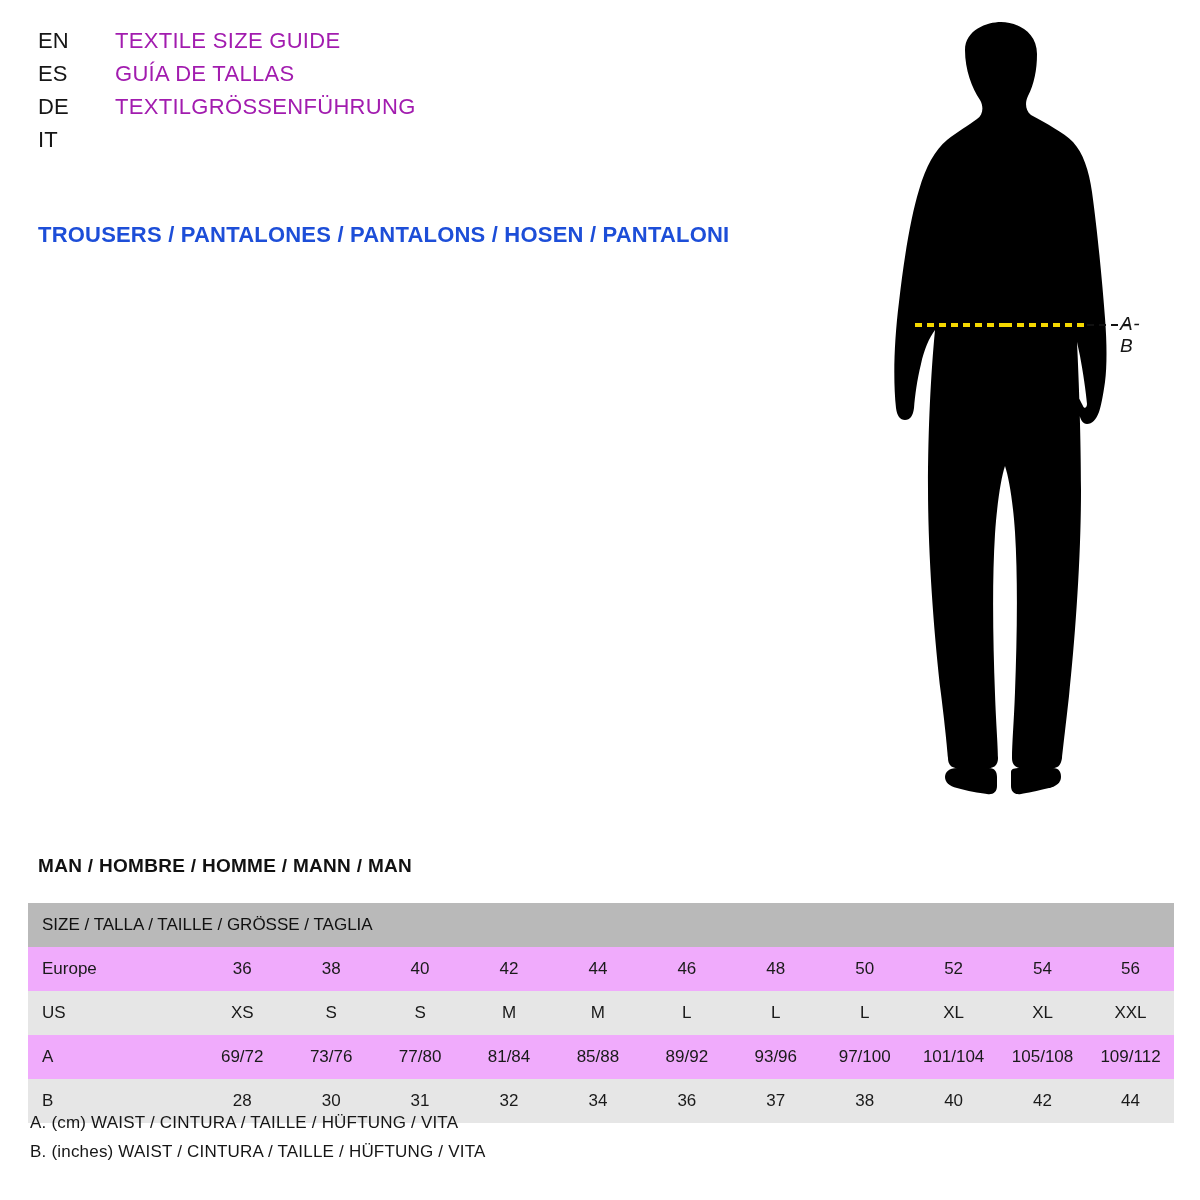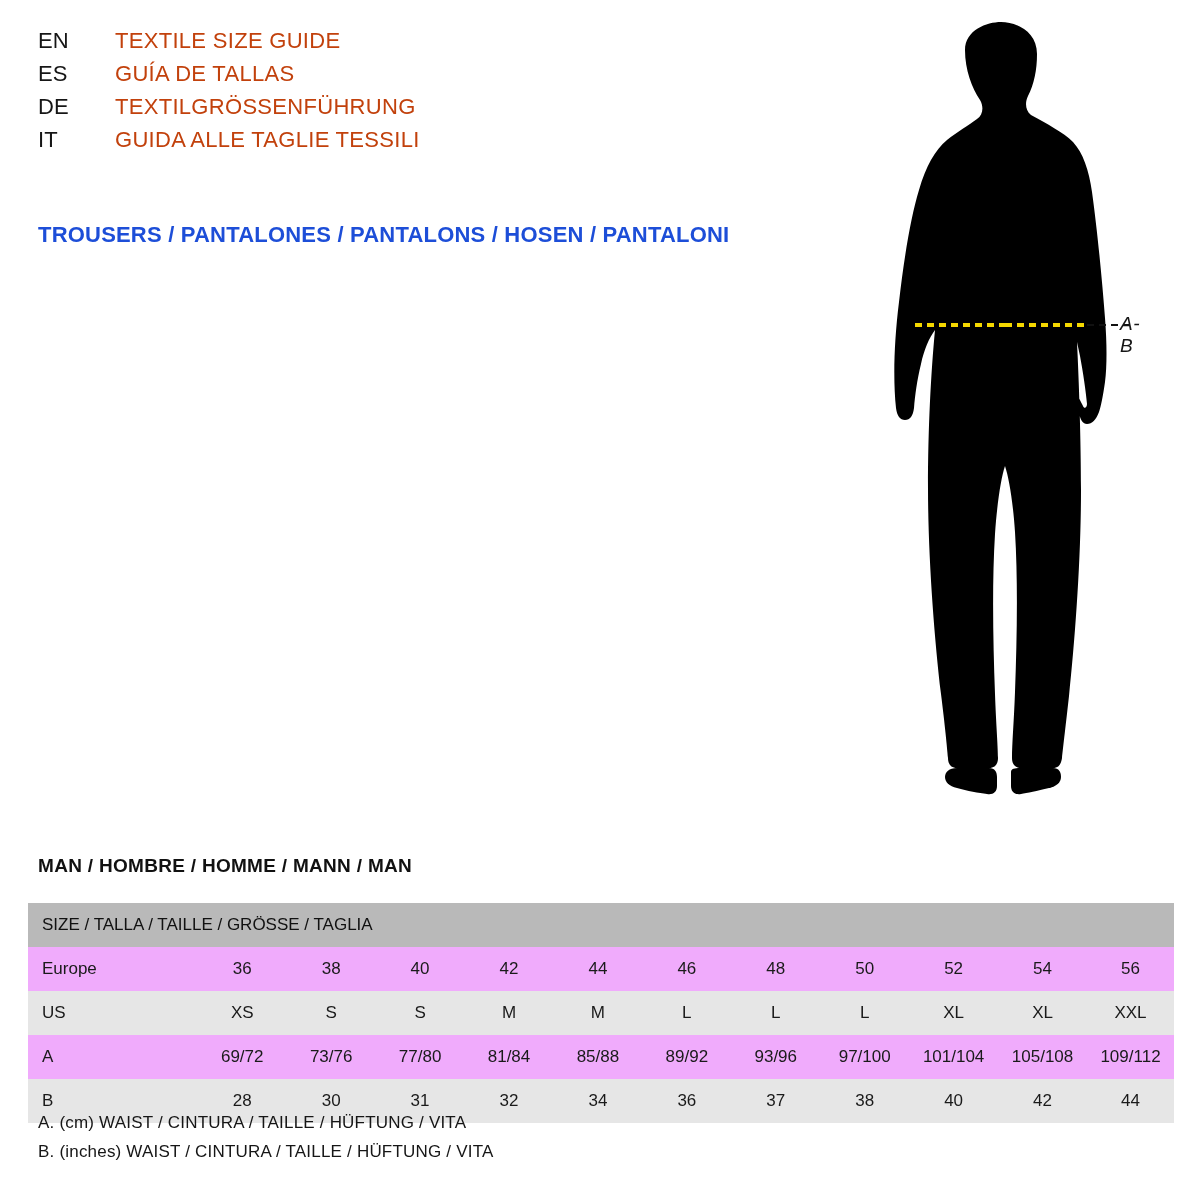--- a/index.html
+++ b/index.html
@@ -31,21 +31,21 @@
     height: 33px;
   }
   .lang-code {
     width: 77px;
     font-size: 22px;
     color: #161616;
     letter-spacing: 0.2px;
   }
   .lang-text {
     font-size: 22px;
-    color: #c2410c;
+    color: #a21caf;
     letter-spacing: 0.3px;
   }
   .garment-line {
     position: absolute;
     left: 38px;
     top: 222px;
     font-size: 22px;
     font-weight: bold;
     color: #1d4ed8;
     letter-spacing: 0.2px;
@@ -109,21 +109,21 @@
   }
   table.size-table tr.band td { background: #e6e6e6; }
   table.size-table tr.plain td { background: #f0abfc; }
   table.size-table td.rowlabel {
     text-align: left;
     padding-left: 14px;
   }
 
   .footnotes {
     position: absolute;
-    left: 38px;
+    left: 30px;
     top: 1108px;
     font-size: 17px;
     color: #161616;
     line-height: 29px;
     letter-spacing: 0.2px;
   }
 </style>
 </head>
 <body>
 
@@ -137,21 +137,20 @@
     <div class="lang-row">
       <div class="lang-code">ES</div>
       <div class="lang-text">GUÍA DE TALLAS</div>
     </div>
     <div class="lang-row">
       <div class="lang-code">DE</div>
       <div class="lang-text">TEXTILGRÖSSENFÜHRUNG</div>
     </div>
     <div class="lang-row">
       <div class="lang-code">IT</div>
-      <div class="lang-text">GUIDA ALLE TAGLIE TESSILI</div>
     </div>
   </div>
 
   <div class="garment-line">TROUSERS / PANTALONES / PANTALONS / HOSEN / PANTALONI</div>
 
   <div class="figure-wrap">
     <svg class="figure-svg" width="370" height="790" viewBox="0 0 370 790" xmlns="http://www.w3.org/2000/svg">
       <path fill="#000000" d="
         M 150 30
         C 150 10, 172 2, 186 2

